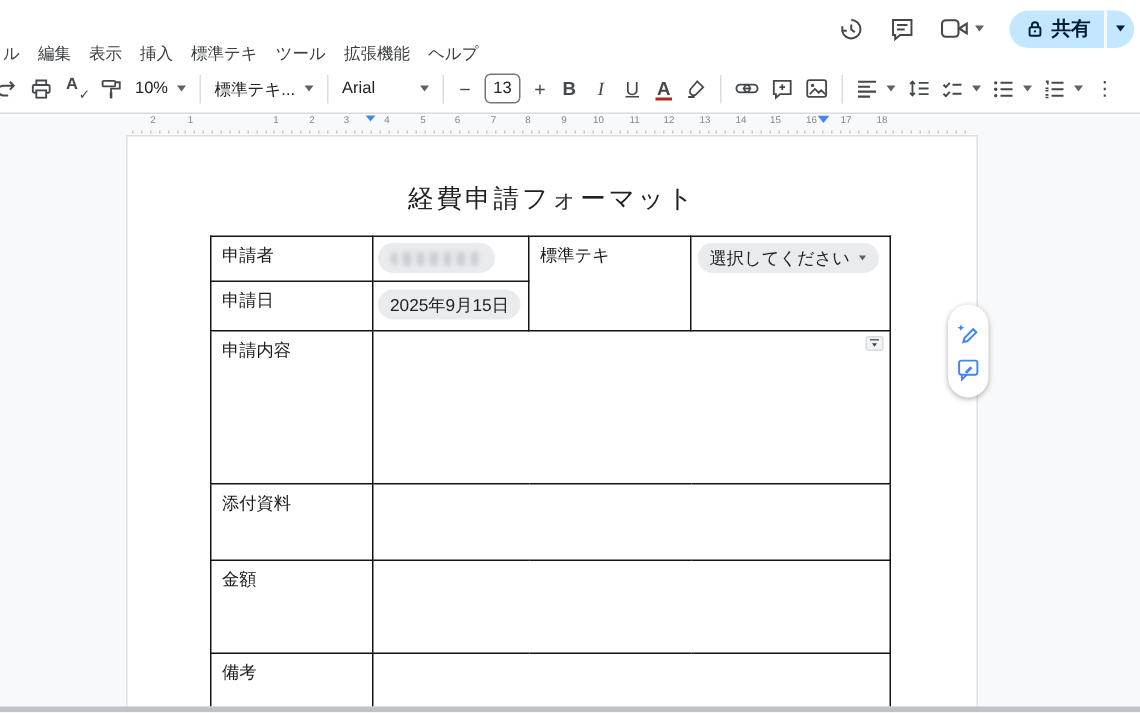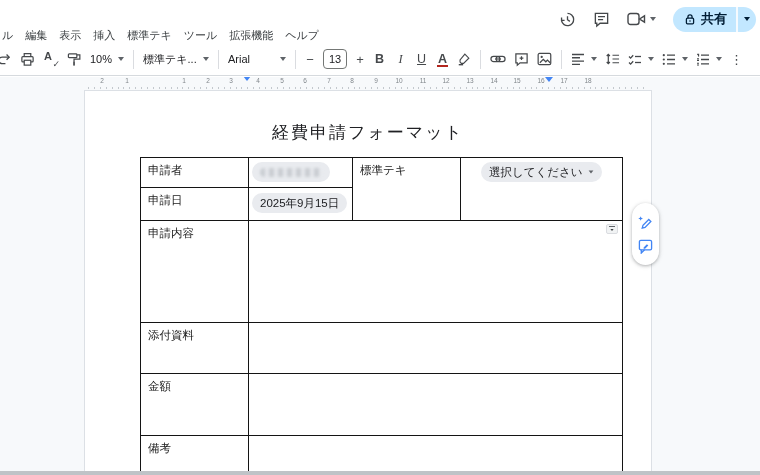--- a/index.html
+++ b/index.html
@@ -384,21 +384,21 @@
           </colgroup>
         <tbody>
             <tr style="height:30px">
           <td>申請者</td>
           <td style="padding:4px 3px">
             <span class="chip">
                   <span class="redact-blob"></span>
                 </span>
           </td>
           <td rowspan="2">標準テキ</td>
-          <td rowspan="2" style="padding:4px 20px">
+          <td rowspan="2" style="padding:4px 4px">
             <span class="chip">
               <span>選択してください</span>
                   <span class="caret"></span>
             </span>
           </td>
         </tr>
         <tr style="height:33px">
           <td>申請日</td>
           <td style="padding:5px 3px">
             <span class="chip">2025年9月15日</span>

